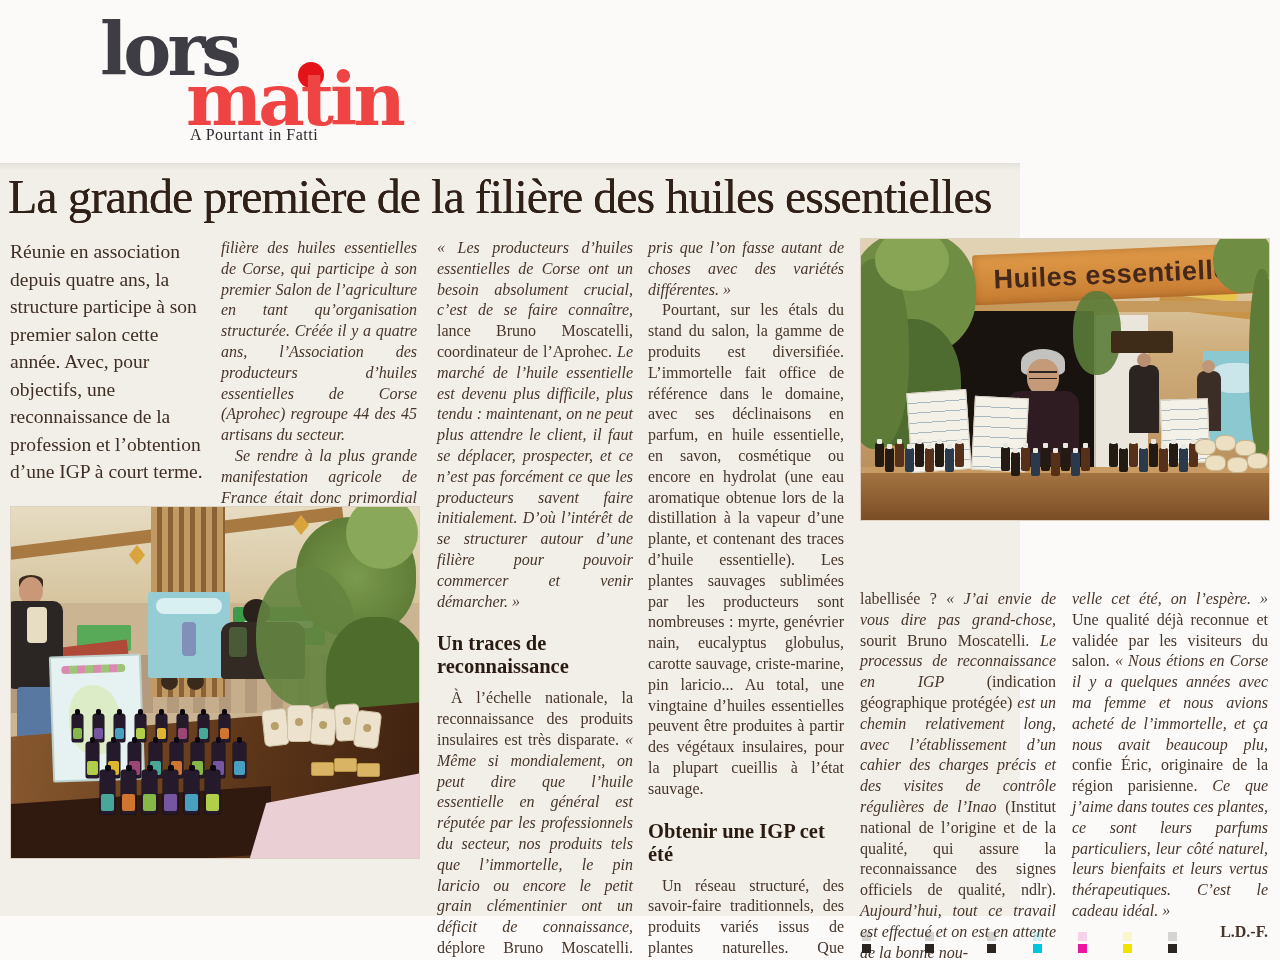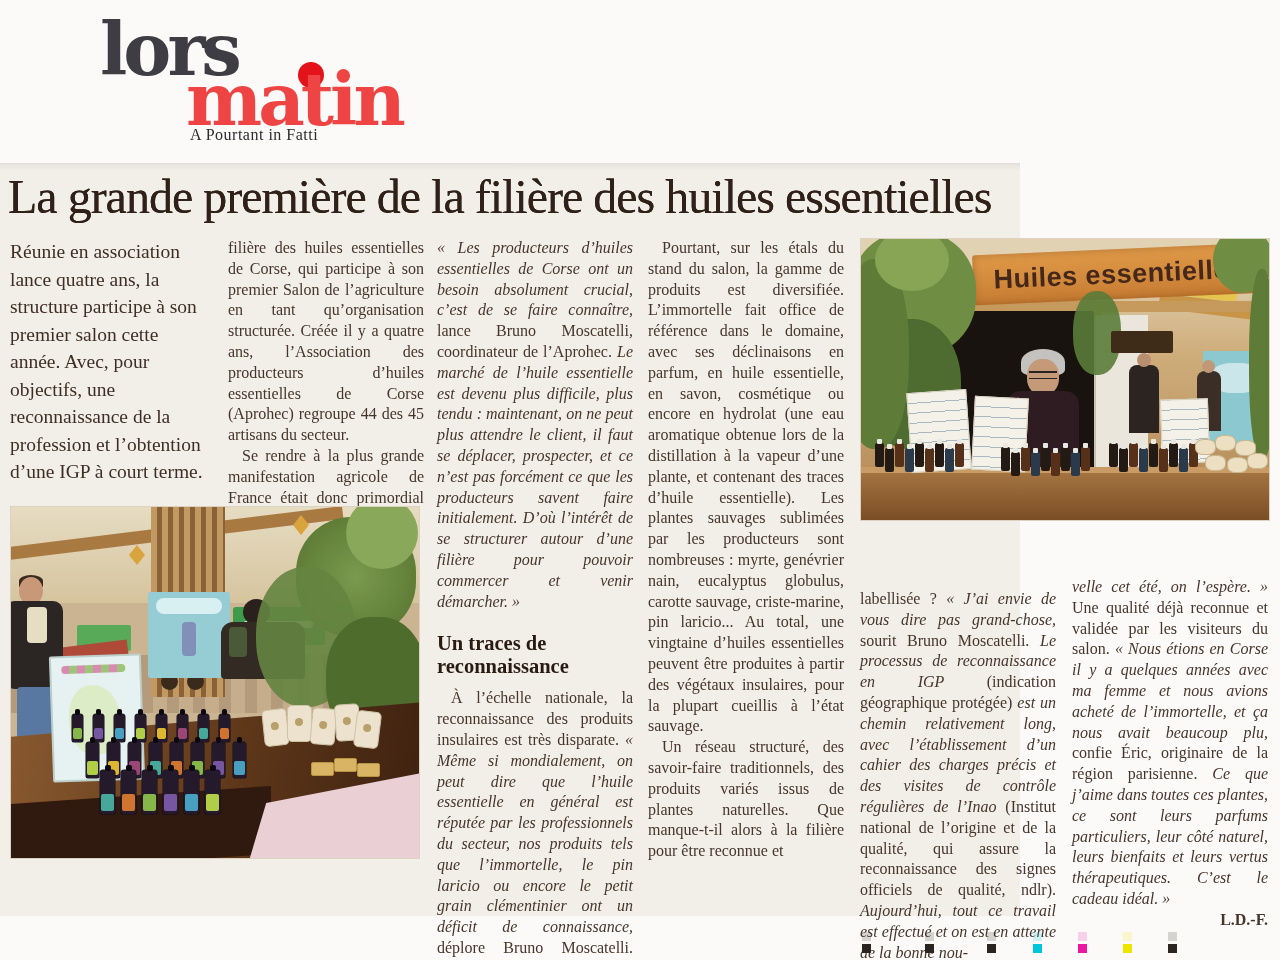--- a/index.html
+++ b/index.html
@@ -16,22 +16,22 @@
   
   .clipping{position:absolute;left:0;top:163px;width:1020px;height:752px;background:#f2efe8;
             border-top:1px solid #e3e0da;}
   .clipping::before{content:"";position:absolute;left:0;top:0;width:100%;height:7px;
             background:linear-gradient(#e7e4de,rgba(231,228,222,0));}
   .headline{position:absolute;left:8px;top:8px;margin:0;width:1265px;font-weight:400;
             font-size:48px;line-height:1.05;letter-spacing:-1px;color:#2f2018;
             text-shadow:0 0 .6px #2f2018;}
   .col{position:absolute;top:74px;width:196px;font-size:16px;line-height:20.8px;
        text-align:justify;hyphens:auto;-webkit-hyphens:auto;}
-  .c1{left:10px;}.c2{left:228px;}.c3{left:437px;}.c4{left:648px;}
-  .c5{left:860px;top:425px;}.c6{left:1072px;top:413px;}
+  .c1{left:10px;}.c2{left:221px;font-style:italic;}.c3{left:437px;}.c4{left:648px;}
+  .c5{left:860px;top:425px;}.c6{left:1072px;top:425px;}
   .bodyp{margin:0;}
   .bodyp.ind{text-indent:14px;}
   .lede{margin:0 0 26px 0;font-size:19.5px;line-height:27.5px;text-align:left;
         color:#3e2e25;hyphens:none;}
   .subhead{margin:20px 0 10px 0;font-size:20.5px;line-height:23px;font-weight:700;color:#2a1b12;
            text-align:left;}
   .it{font-style:italic;}
   .bd{font-weight:700;}
   
   figure{margin:0;padding:0;position:absolute;}
@@ -157,34 +157,36 @@
     <div class="mast1">lors</div>
     <div class="mast-dot"></div>
     <div class="mast2">matin</div>
     <div class="mast-tag">A Pourtant in Fatti</div>
   </header>
 
   <section class="clipping">
     <h1 class="headline">La grande première de la filière des huiles essentielles</h1>
 
     <div class="col c1">
-        <p class="lede"><span>Réunie en association lance quatre ans, la structure participe à son premier salon cette année. Avec, pour objectifs, une reconnaissance de la profession et l’obtention d’une IGP à court terme.</span></p>
+        <p class="lede"><span>Réunie en association depuis quatre ans, la structure participe à son premier salon cette année. Avec, pour objectifs, une reconnaissance de la profession et l’obtention d’une IGP à court terme.</span></p>
         <p class="bodyp ind"><span>Jeune et ambitieuse. Voilà comment l’on peut définir la</span></p>
       </div>
     <div class="col c2">
         <p class="bodyp"><span>filière des huiles essentielles de Corse, qui participe à son premier Salon de l’agriculture en tant qu’organisation structurée. Créée il y a quatre ans, l’Association des producteurs d’huiles essentielles de Corse (Aprohec) regroupe 44 des 45 artisans du secteur.</span></p>
         <p class="bodyp ind"><span>Se rendre à la plus grande manifestation agricole de France était donc primordial pour gagner en visibilité :</span></p>
       </div>
     <div class="col c3">
         <p class="bodyp"><span class="it">« Les producteurs d’huiles essentielles de Corse ont un besoin absolument crucial, c’est de se faire connaître, </span><span>lance Bruno Moscatelli, coordinateur de l’Aprohec. </span><span class="it">Le marché de l’huile essentielle est devenu plus difficile, plus tendu : maintenant, on ne peut plus attendre le client, il faut se déplacer, prospecter, et ce n’est pas forcément ce que les producteurs savent faire initialement. D’où l’intérêt de se structurer autour d’une filière pour pouvoir commercer et venir démarcher. »</span></p>
         <h2 class="subhead"><span>Un traces de reconnaissance</span></h2>
         <p class="bodyp ind"><span>À l’échelle nationale, la reconnaissance des produits insulaires est très disparate. </span><span class="it">« Même si mondialement, on peut dire que l’huile essentielle en général est réputée par les professionnels du secteur, nos produits tels que l’immortelle, le pin laricio ou encore le petit grain clémentinier ont un déficit de connaissance, </span><span>déplore Bruno Moscatelli. </span><span class="it">Lorsque l’on approche les acheteurs et les structures avec l’ensemble de la gamme, ils sont sur-</span></p>
       </div>
     <div class="col c4">
+        <p class="bodyp"><span class="it">pris que l’on fasse autant de choses avec des variétés différentes. »</span></p>
         <p class="bodyp ind"><span>Pourtant, sur les étals du stand du salon, la gamme de produits est diversifiée. L’immortelle fait office de référence dans le domaine, avec ses déclinaisons en parfum, en huile essentielle, en savon, cosmétique ou encore en hydrolat (une eau aromatique obtenue lors de la distillation à la vapeur d’une plante, et contenant des traces d’huile essentielle). Les plantes sauvages sublimées par les producteurs sont nombreuses : myrte, genévrier nain, eucalyptus globulus, carotte sauvage, criste-marine, pin laricio... Au total, une vingtaine d’huiles essentielles peuvent être produites à partir des végétaux insulaires, pour la plupart cueillis à l’état sauvage.</span></p>
+        <h2 class="subhead"><span>Obtenir une IGP cet été</span></h2>
         <p class="bodyp ind"><span>Un réseau structuré, des savoir-faire traditionnels, des produits variés issus de plantes naturelles. Que manque-t-il alors à la filière pour être reconnue et</span></p>
       </div>
     <div class="col c5">
         <p class="bodyp"><span>labellisée ? </span><span class="it">« J’ai envie de vous dire pas grand-chose, </span><span>sourit Bruno Moscatelli. </span><span class="it">Le processus de reconnaissance en IGP </span><span>(indication géographique protégée) </span><span class="it">est un chemin relativement long, avec l’établissement d’un cahier des charges précis et des visites de contrôle régulières de l’Inao </span><span>(Institut national de l’origine et de la qualité, qui assure la reconnaissance des signes officiels de qualité, ndlr). </span><span class="it">Aujourd’hui, tout ce travail est effectué et on est en attente de la bonne nou-</span></p>
       </div>
     <div class="col c6">
         <p class="bodyp"><span class="it">velle cet été, on l’espère. » </span><span>Une qualité déjà reconnue et validée par les visiteurs du salon. </span><span class="it">« Nous étions en Corse il y a quelques années avec ma femme et nous avions acheté de l’immortelle, et ça nous avait beaucoup plu, </span><span>confie Éric, originaire de la région parisienne. </span><span class="it">Ce que j’aime dans toutes ces plantes, ce sont leurs parfums particuliers, leur côté naturel, leurs bienfaits et leurs vertus thérapeutiques. C’est le cadeau idéal. »</span></p>
         <p class="bodyp" style="text-align: right;"><span class="bd">L.D.-F.</span></p>
       </div>
 

